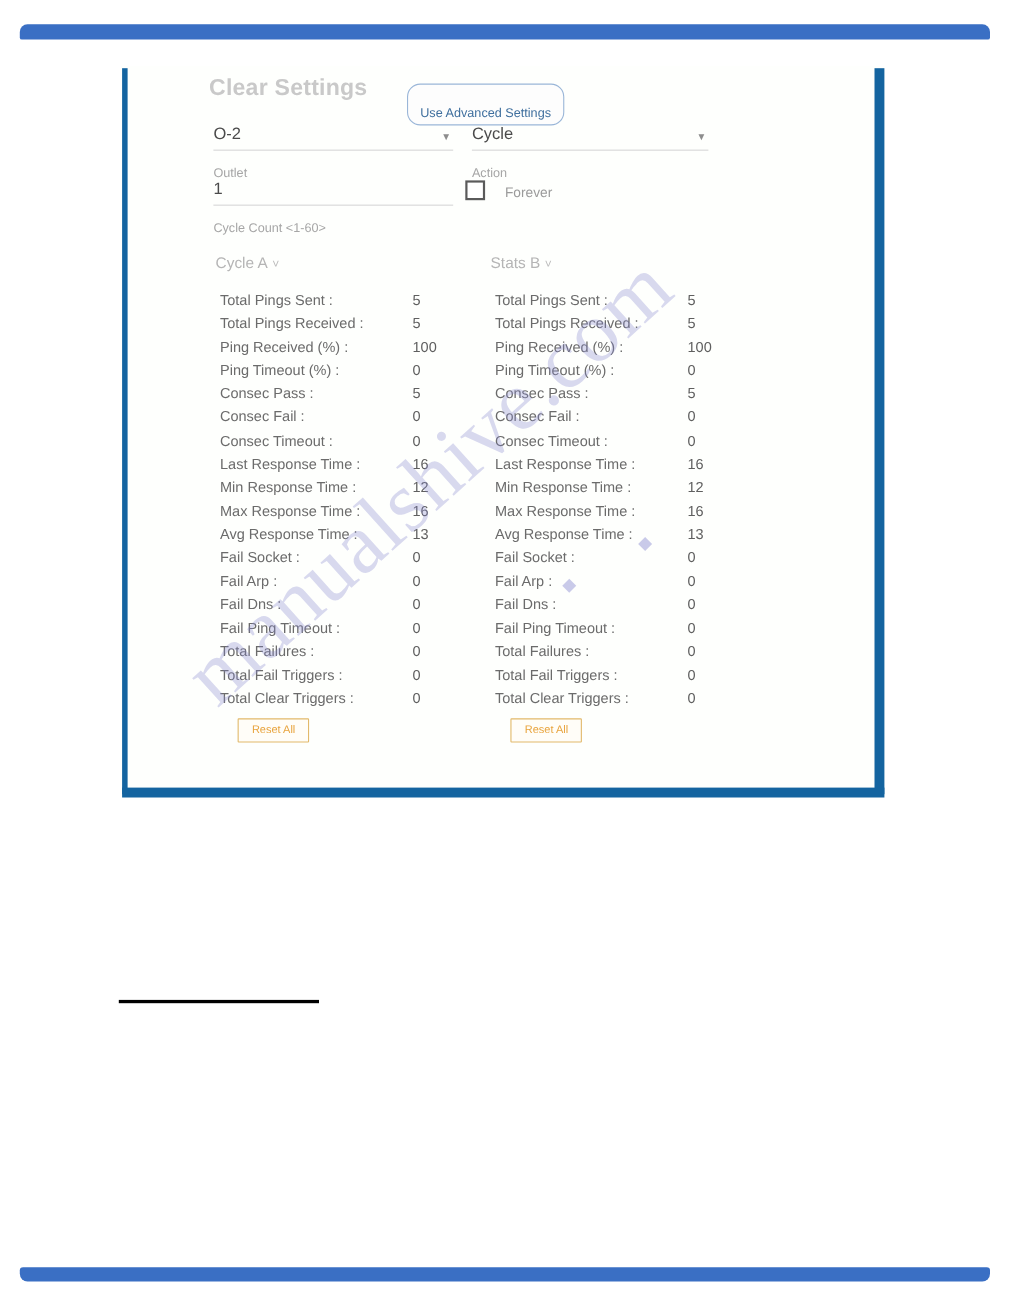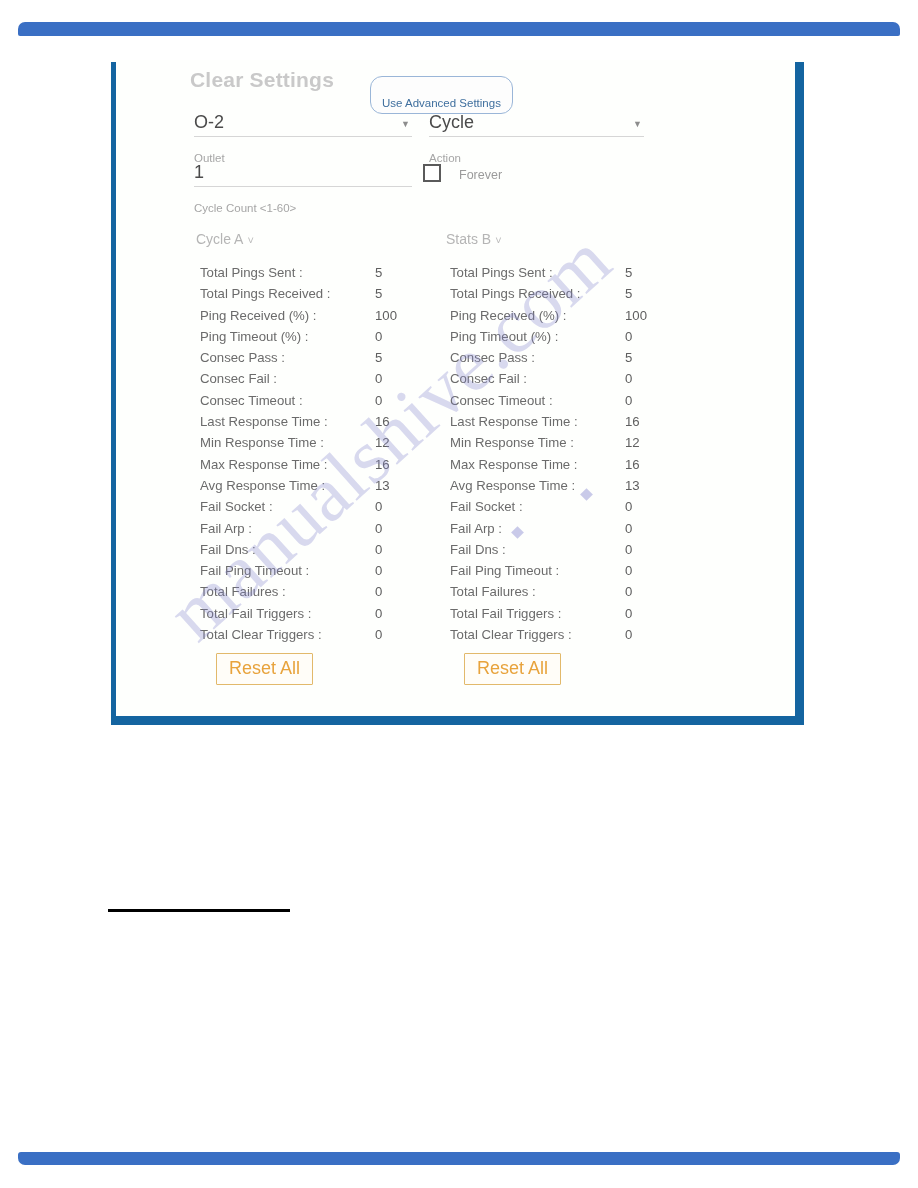--- a/index.html
+++ b/index.html
@@ -99,21 +99,21 @@
   .field {
     position: absolute;
     box-sizing: border-box;
   }
   .field-line {
     border-bottom: 1px solid #d6d6d6;
     padding-bottom: 4px;
     position: relative;
   }
   .field-value {
-    font-size: 18px;
+    font-size: 15px;
     color: #4b4b4b;
     line-height: 20px;
   }
   .field-caret {
     position: absolute;
     right: 2px;
     bottom: 7px;
     font-size: 9px;
     color: #8d8d8d;
     line-height: 9px;
@@ -190,21 +190,21 @@
   }
 
   .reset-btn {
     position: absolute;
     top: 653px;
     padding: 4px 12px 5px 12px;
     border: 1px solid #e2b96b;
     border-radius: 1px;
     background: #fffdf8;
     color: #e8a33c;
-    font-size: 18px;
+    font-size: 10px;
     cursor: pointer;
     white-space: nowrap;
   }
   .reset-a { left: 216px; }
   .reset-b { left: 464px; }
 
   
   .rule {
     position: absolute;
     left: 108px;

